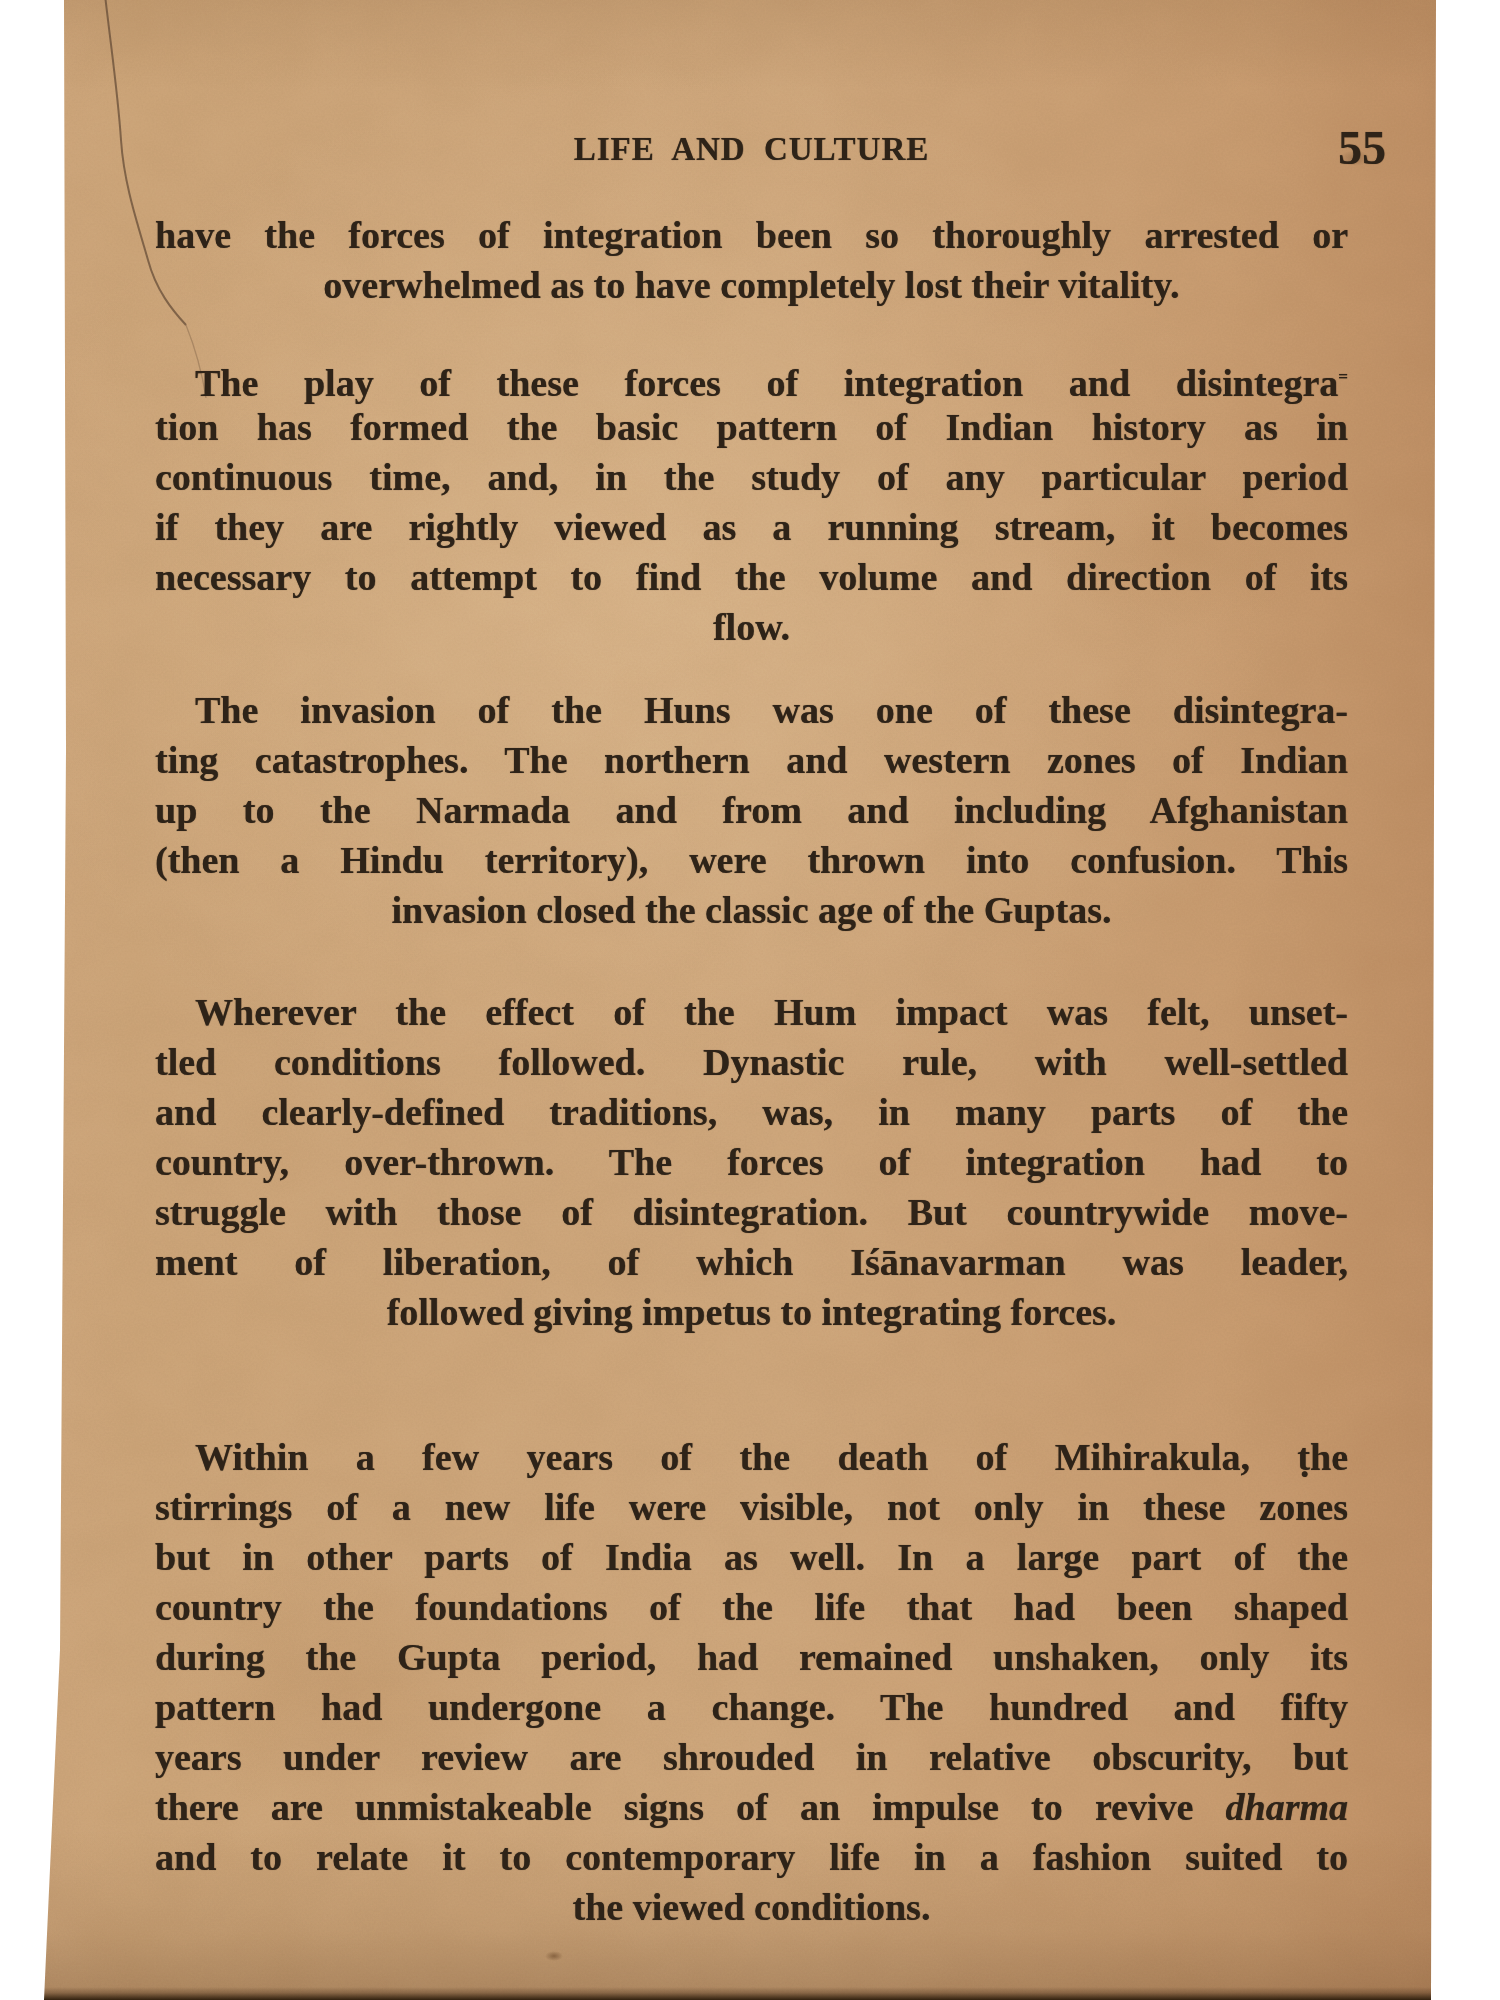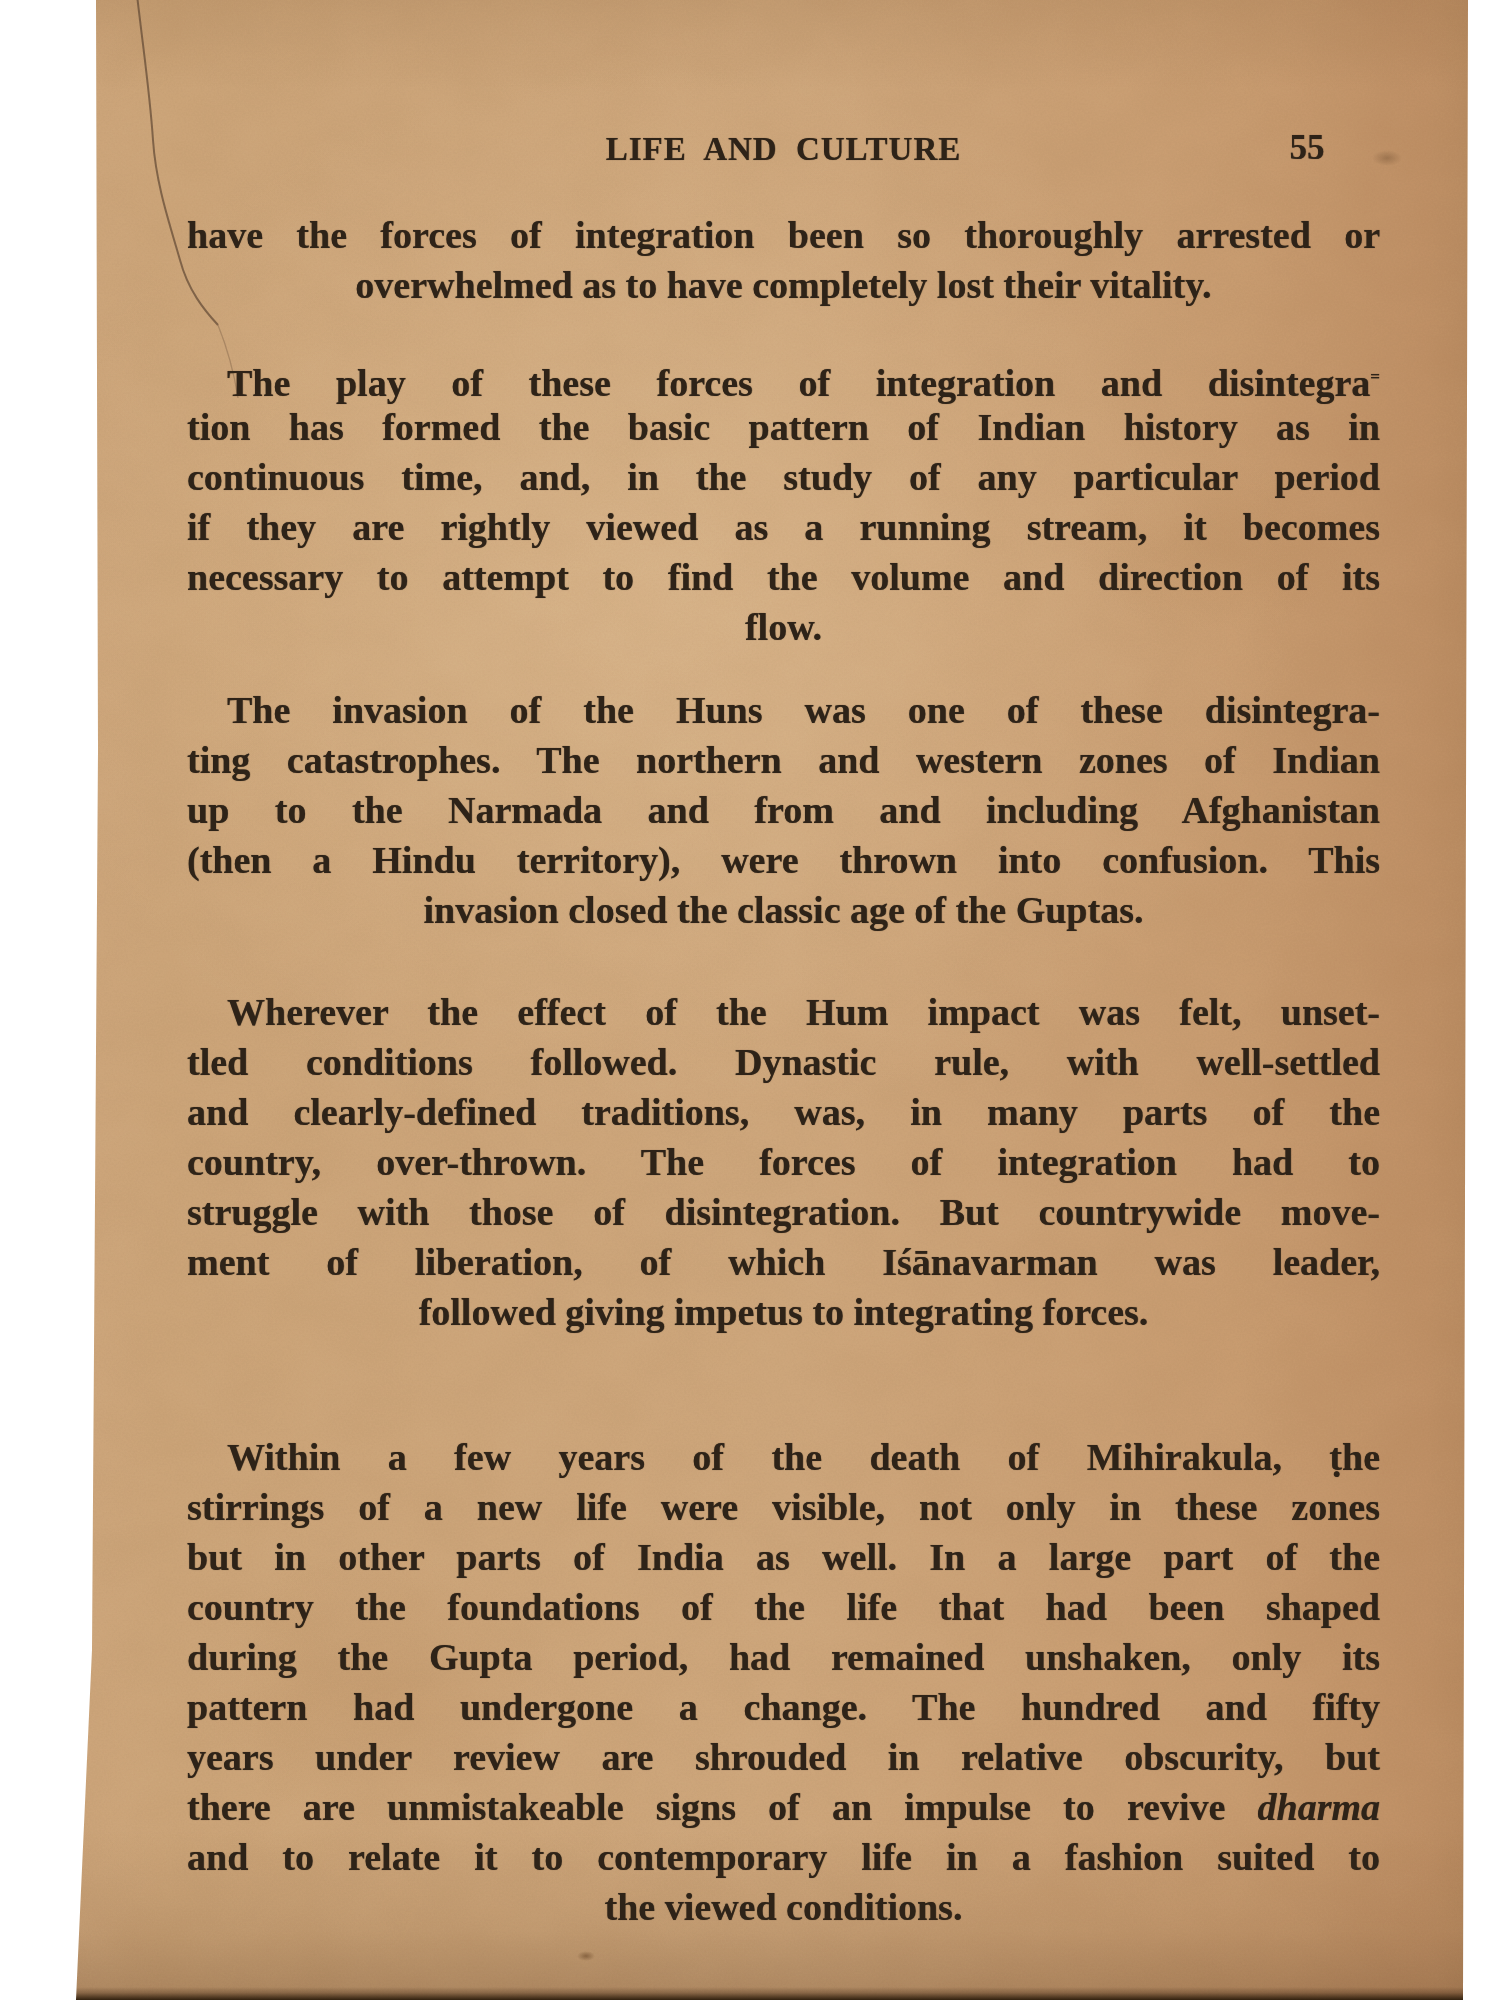--- a/index.html
+++ b/index.html
@@ -16,21 +16,20 @@
   }
   
   .paper {
     position: absolute; inset: 0;
     clip-path: polygon(64px 0px, 1436px 0px, 1431px 2000px, 44px 2000px, 60px 1650px, 66px 750px);
     background:
       linear-gradient(180deg, rgba(146,106,66,.18) 0px, rgba(146,106,66,0) 90px),
       linear-gradient(0deg, rgba(97,63,35,.30) 0px, rgba(120,82,48,.14) 70px, rgba(120,82,48,0) 170px),
       radial-gradient(900px 750px at 42% 30%, rgba(238,209,168,.34), rgba(238,209,168,0) 72%),
       linear-gradient(90deg, #d1aa80 0px, #cfa87c 130px, #d1aa7f 52%, #cb9f73 82%, #c29368 95%, #b78b60 100%);
-    margin-left: 32px;
   }
   svg.grain {
     position: absolute; left: 0; top: 0;
     mix-blend-mode: multiply;
     pointer-events: none;
   }
   svg.crack {
     position: absolute; left: 0; top: 0;
     pointer-events: none;
   }
@@ -52,23 +51,23 @@
   .ink { color: #2e2318; text-shadow: 0 0 1px rgba(46,35,24,.55), .4px .4px 0 rgba(46,35,24,.30); }
 
   .running-head {
     position: absolute; left: 155px; top: 129px; width: 1193px;
     text-align: center;
     font-size: 33px; font-weight: 700;
     letter-spacing: 1px; word-spacing: 9px;
     line-height: 40px;
   }
   .page-num {
-    position: absolute; left: 1239px; top: 127px; width: 72px;
+    position: absolute; left: 1326px; top: 127px; width: 72px;
     text-align: center;
-    font-size: 35px; font-weight: 700;
+    font-size: 48px; font-weight: 700;
     line-height: 42px;
   }
 
   .para {
     position: absolute; left: 155px; width: 1193px;
     font-size: 38px; font-weight: 700;
     line-height: 50px;
   }
   .para .line { height: 50px; }
   .j    { text-align: justify; text-align-last: justify; text-justify: inter-word; }

